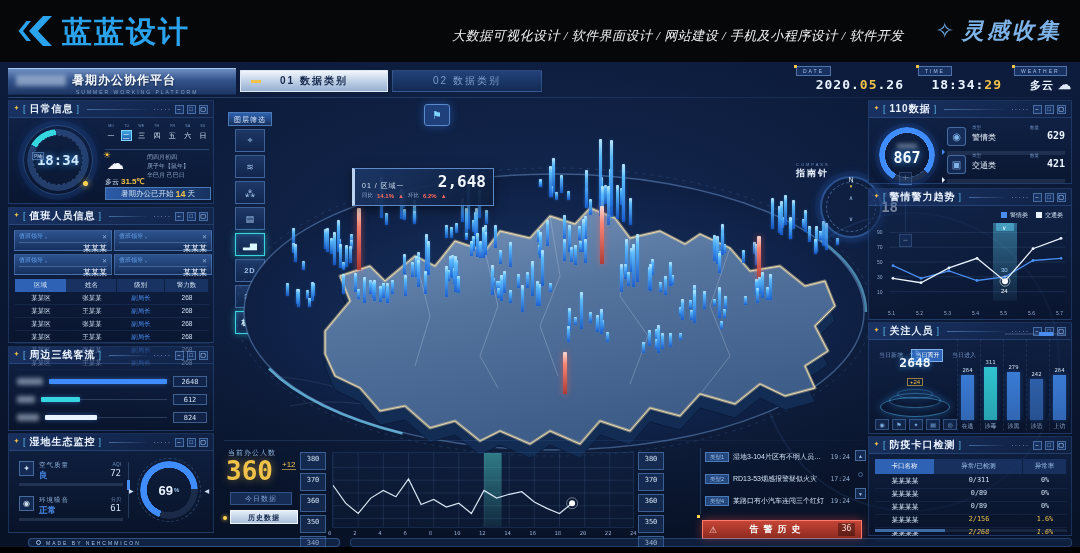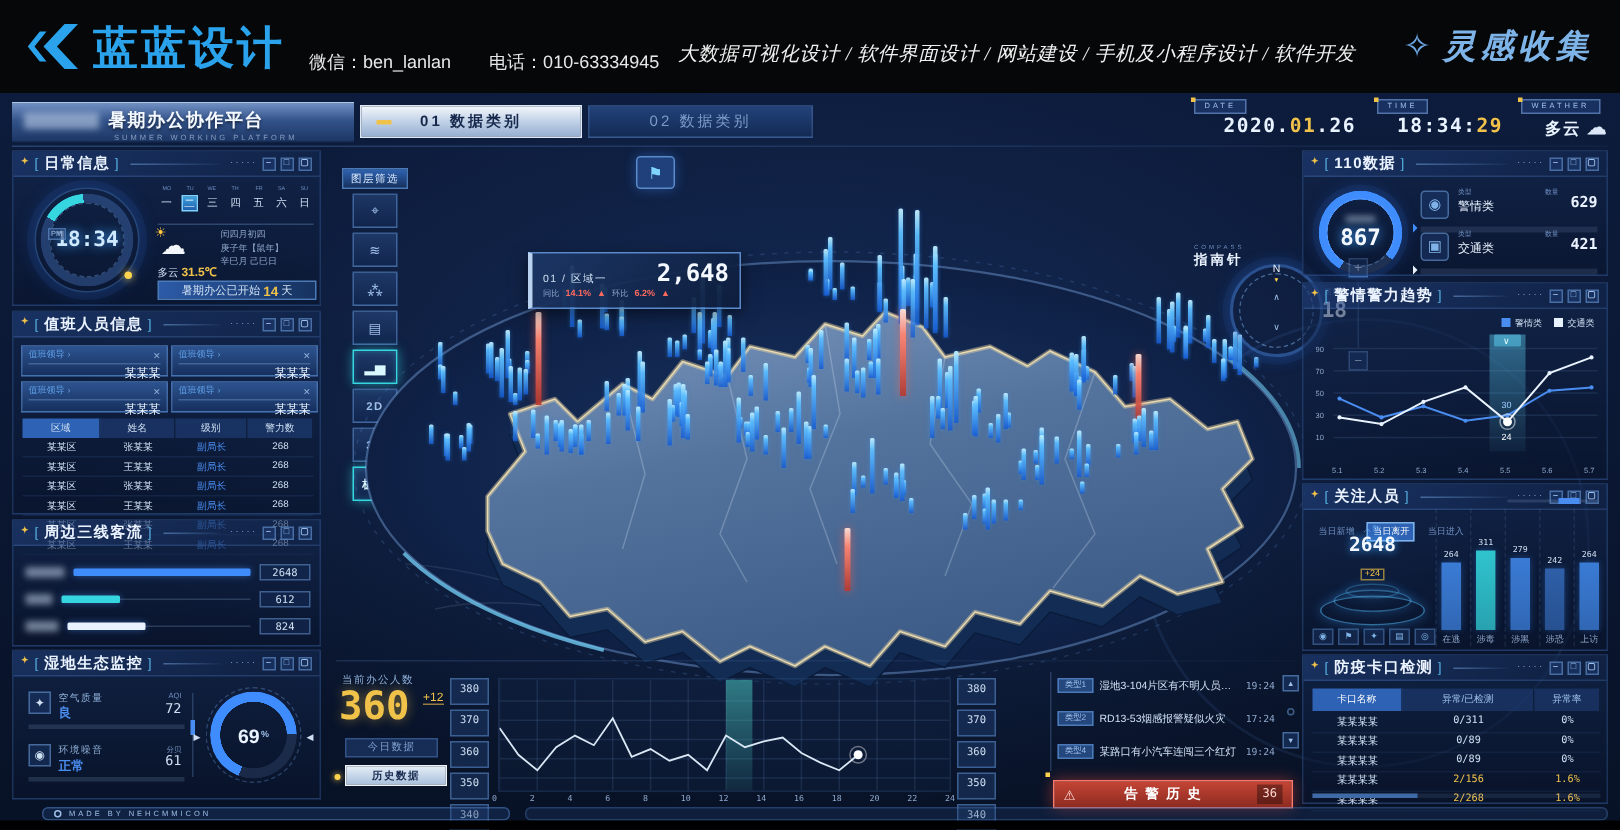--- a/index.html
+++ b/index.html
@@ -313,24 +313,20 @@
 <body>
 
 <div id="stage">
 
   <div id="banner">
     <svg id="logo-mark" viewBox="0 0 40 40">
       <polygon points="36,5 22,20 36,35 27,35 13,20 27,5" fill="#2aa3ec"></polygon>
       <polygon points="15,10 7,20 15,30 10.5,30 2.5,20 10.5,10" fill="#2aa3ec"></polygon>
     </svg>
     <div id="logo-text">蓝蓝设计</div>
-    <div id="contact">
-      <span>微信：ben_lanlan</span>
-      <span>电话：010-63334945</span>
-    </div>
     <div id="services">大数据可视化设计 / 软件界面设计 / 网站建设 / 手机及小程序设计 / 软件开发</div>
     <div id="collect">
       <span class="star">✧</span>
       <span class="txt">灵感收集</span>
     </div>
   </div>
 
   <div id="dash">
     <div id="ring-deco"></div>
 
@@ -343,21 +339,21 @@
     </div>
     <div class="tab" id="tab-1">
       <span class="tick"></span>
       <span>01 数据类别</span>
     </div>
     <div class="tab" id="tab-2">
       <span>02 数据类别</span>
     </div>
     <div class="hplate" id="date-plate" style="left:796px;width:108px">
       <span class="chip">DATE</span>
-      <span class="val"><span>2020.</span><span class="yl">01</span><span>.26</span></span>
+      <span class="val"><span>2020.</span><span class="yl">05</span><span>.26</span></span>
     </div>
     <div class="hplate" id="time-plate" style="left:918px;width:84px">
       <span class="chip">TIME</span>
       <span class="val"><span>18:34:</span><span class="yl">29</span></span>
     </div>
     <div class="hplate" id="weather-plate" style="left:1014px;width:58px">
       <span class="chip">WEATHER</span>
       <span class="val"><span>多云</span><span class="cloud">☁</span></span>
     </div>
     <div class="hline" style="left:8px;top:35px;width:1064px"></div>
@@ -1135,21 +1131,21 @@
             <div class="crow" style="top: 46px;">
               <div class="c1" style="font-family:'Liberation Sans',sans-serif">某某某某</div>
               <div class="c2">0/89</div>
               <div class="c3">0%</div>
             </div>
             <div class="crow warn" style="top: 59px;">
               <div class="c1" style="font-family:'Liberation Sans',sans-serif">某某某某</div>
               <div class="c2">2/156</div>
               <div class="c3">1.6%</div>
             </div>
-            <div class="crow warn" style="top: 72px;">
+            <div class="crow warn" style="top: 72px; font-style: italic;">
               <div class="c1" style="font-family:'Liberation Sans',sans-serif">某某某某</div>
               <div class="c2">2/268</div>
               <div class="c3">1.6%</div>
             </div>
           </div>
         <div id="check-scroll">
             <i></i>
           </div>
       </div>
     </div>

